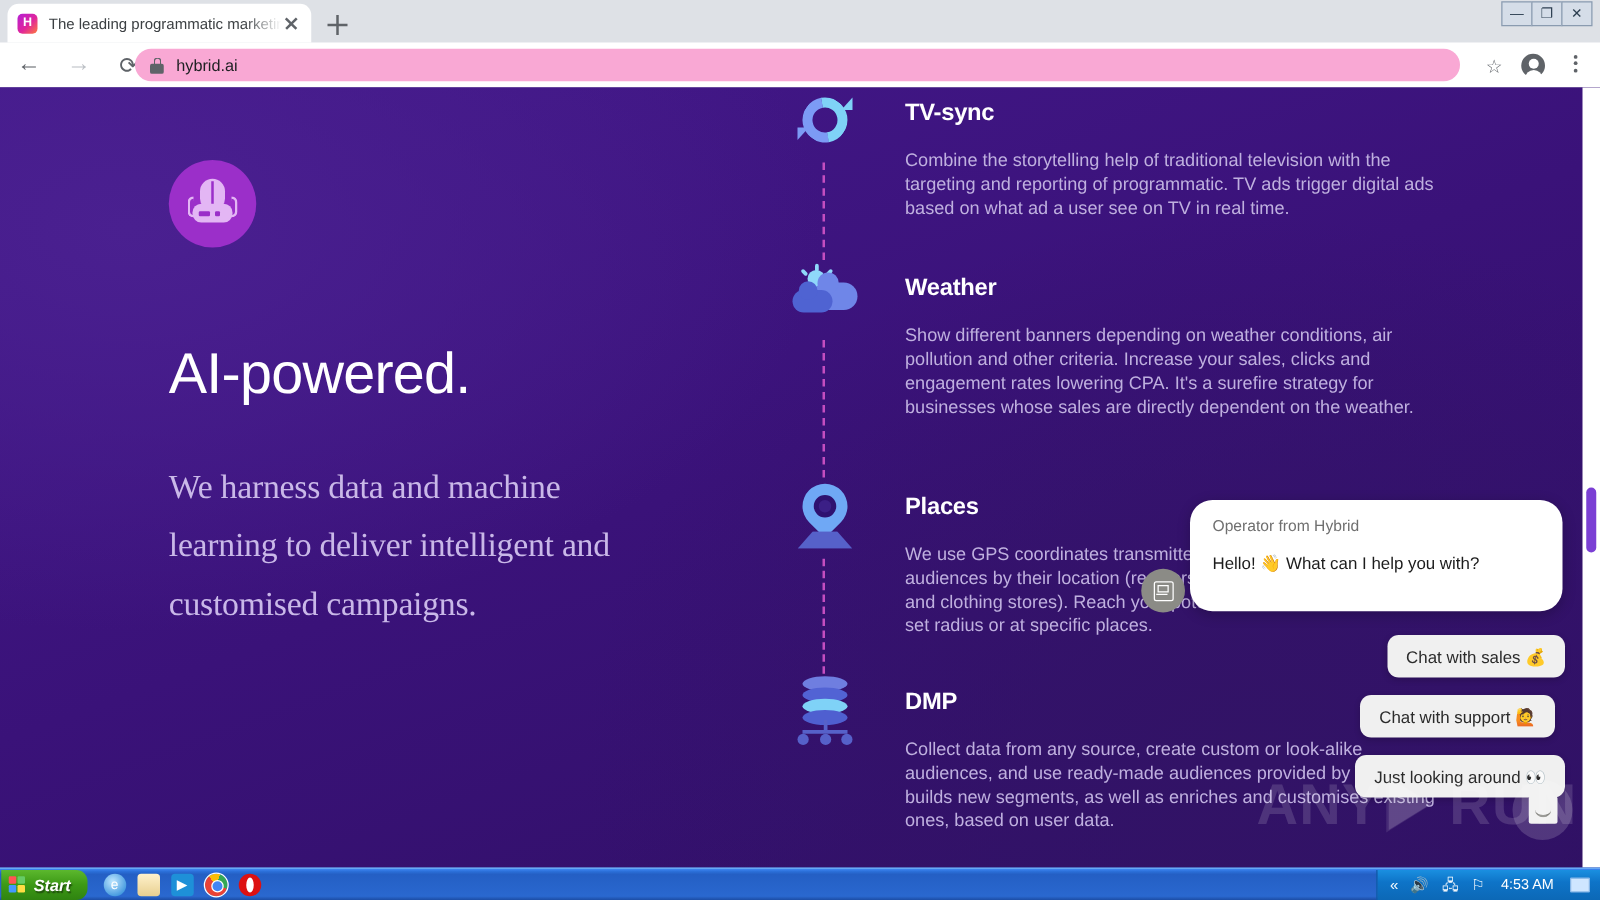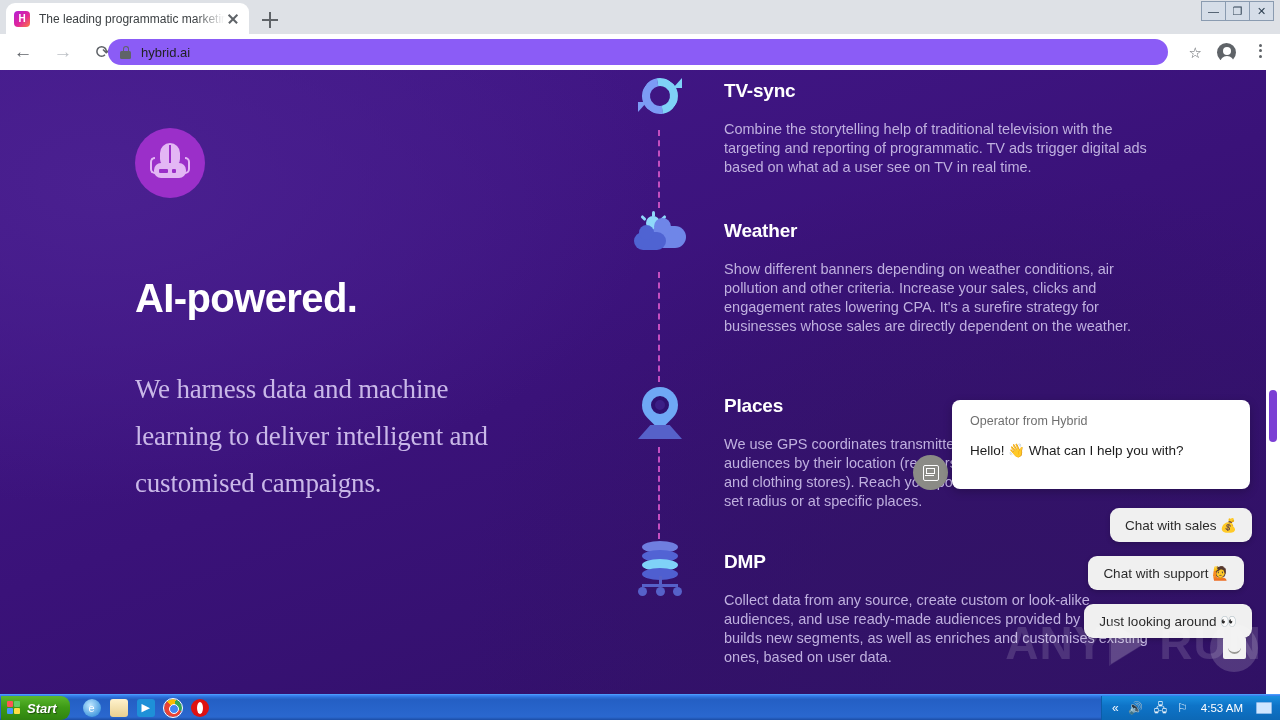--- a/index.html
+++ b/index.html
@@ -53,21 +53,21 @@
     color:#2c3e50; font-size:11px; line-height:1;
   }
 
   .navbar { position:absolute; left:0; top:34px; width:1280px; height:36px; background:#fff;
             display:flex; align-items:center; }
   .navbtn { width:34px; height:34px; margin-left:6px; position:relative;
             display:flex; align-items:center; justify-content:center; color:#5f6368; }
   .navbtn.dim { color:#bdc1c6; }
   .omnibox {
     position:absolute; left:108px; top:5px; width:1060px; height:26px;
-    background:#8b5cf6; border-radius:13px; display:flex; align-items:center; padding:0 12px;
+    background:#f9a8d4; border-radius:13px; display:flex; align-items:center; padding:0 12px;
   }
   .lock { width:11px; height:13px; position:relative; flex:0 0 11px; margin-right:10px; }
   .lock-body { position:absolute; left:0; bottom:0; width:11px; height:8px; background:#5f6368; border-radius:1.5px; }
   .lock-shackle { position:absolute; left:2.5px; top:0; width:6px; height:6px;
                   border:1.6px solid #5f6368; border-bottom:none; border-radius:3px 3px 0 0; }
   .url { font-size:13px; color:#202124; }
   .star { position:absolute; right:78px; top:10px; font-size:15px; color:#5f6368; }
   .profile { position:absolute; right:44px; top:9px; width:19px; height:19px; border-radius:50%;
              background:#5f6368; position:absolute; }
   .profile::before { content:""; position:absolute; left:5.5px; top:3.5px; width:8px; height:8px;
@@ -106,21 +106,21 @@
     background:#e3b6f4; border-radius:7px;
   }
   .brain-base i { position:absolute; top:5.5px; background:#9b2fc9; height:4px; border-radius:1px; }
   .brain-base i.a { left:5px; width:9px; }
   .brain-base i.b { left:18px; width:4px; }
   .brain-arm { position:absolute; top:14px; width:5px; height:17px; border:2.6px solid #e3b6f4; }
   .brain-arm.l { left:0; border-right:none; border-radius:5px 0 0 5px; }
   .brain-arm.r { right:0; border-left:none; border-radius:0 5px 5px 0; }
 
   h1.headline {
-    margin-top:72px; color:#fff; font-size:40px; font-weight:700;
+    margin-top:72px; color:#fff; font-size:46px; font-weight:400;
     line-height:56px; letter-spacing:-0.6px;
   }
   p.subcopy {
     margin-top:40px; color:#c9b8e8; font-size:27px; font-weight:300;
     line-height:47px; letter-spacing:-0.2px; max-width:400px;font-family:Liberation Serif, serif;
   }
 
   
   .features { position:absolute; left:630px; top:0; width:560px; }
   .feature { position:relative; min-height:140px; }
@@ -200,21 +200,21 @@
   .chat-avatar {
     position:absolute; left:913px; top:385px; width:35px; height:35px; border-radius:50%;
     background:#8b8b86; display:flex; align-items:center; justify-content:center;
   }
   .chat-avatar .glyph { width:16px; height:16px; border:1.8px solid #fff; border-radius:2px; position:relative; }
   .chat-avatar .glyph::before { content:""; position:absolute; left:2.4px; top:2.6px; width:7px; height:4px; border:1.4px solid #fff; }
   .chat-avatar .glyph::after  { content:""; position:absolute; left:1.4px; top:9px; width:9.6px; height:1.4px; background:#fff; }
 
   .chat-bubble {
     position:absolute; left:952px; top:330px; width:298px; height:89px;
-    background:#fff; border-radius:8px; padding:14px 18px;
+    background:#fff; border-radius:18px; padding:14px 18px;
     box-shadow:0 3px 10px rgba(0,0,0,.22);
   }
   .chat-op { font-size:12.5px; color:#6f6f6f; }
   .chat-msg { font-size:13.5px; color:#1c1c1c; margin-top:14px; }
 
   .quick-reply {
     position:absolute; background:#f0f0f0; border-radius:9px;
     font-size:13.5px; color:#2b2b2b; padding:9px 15px; white-space:nowrap;
     box-shadow:0 2px 5px rgba(0,0,0,.18);
   }

